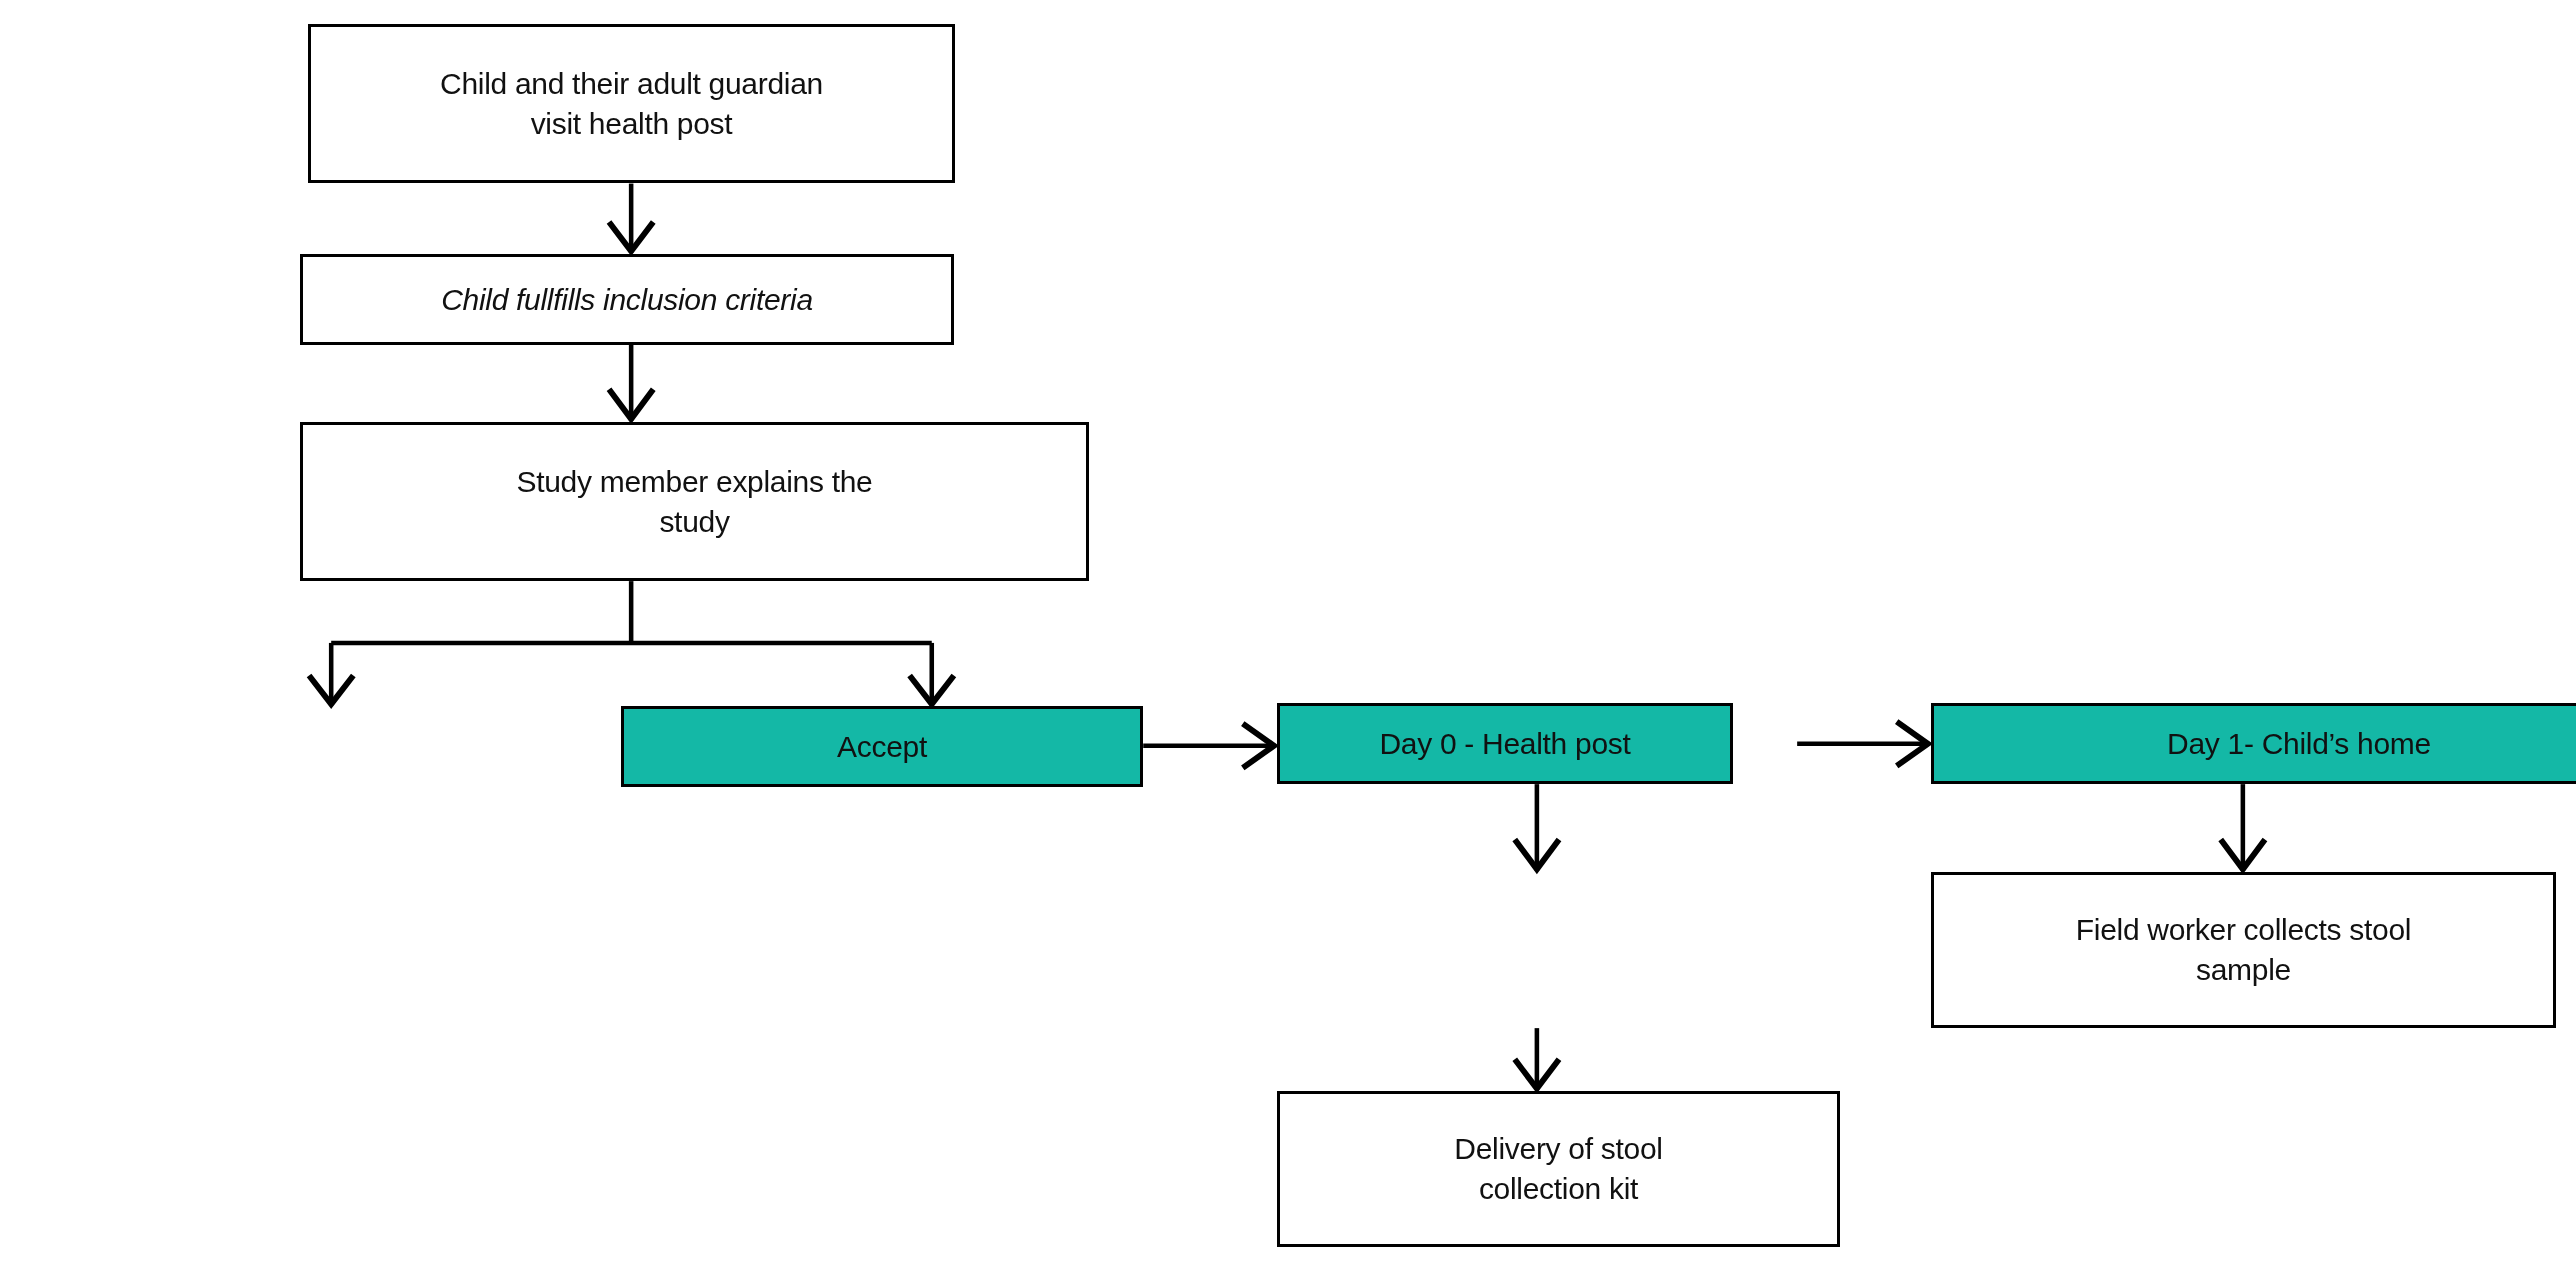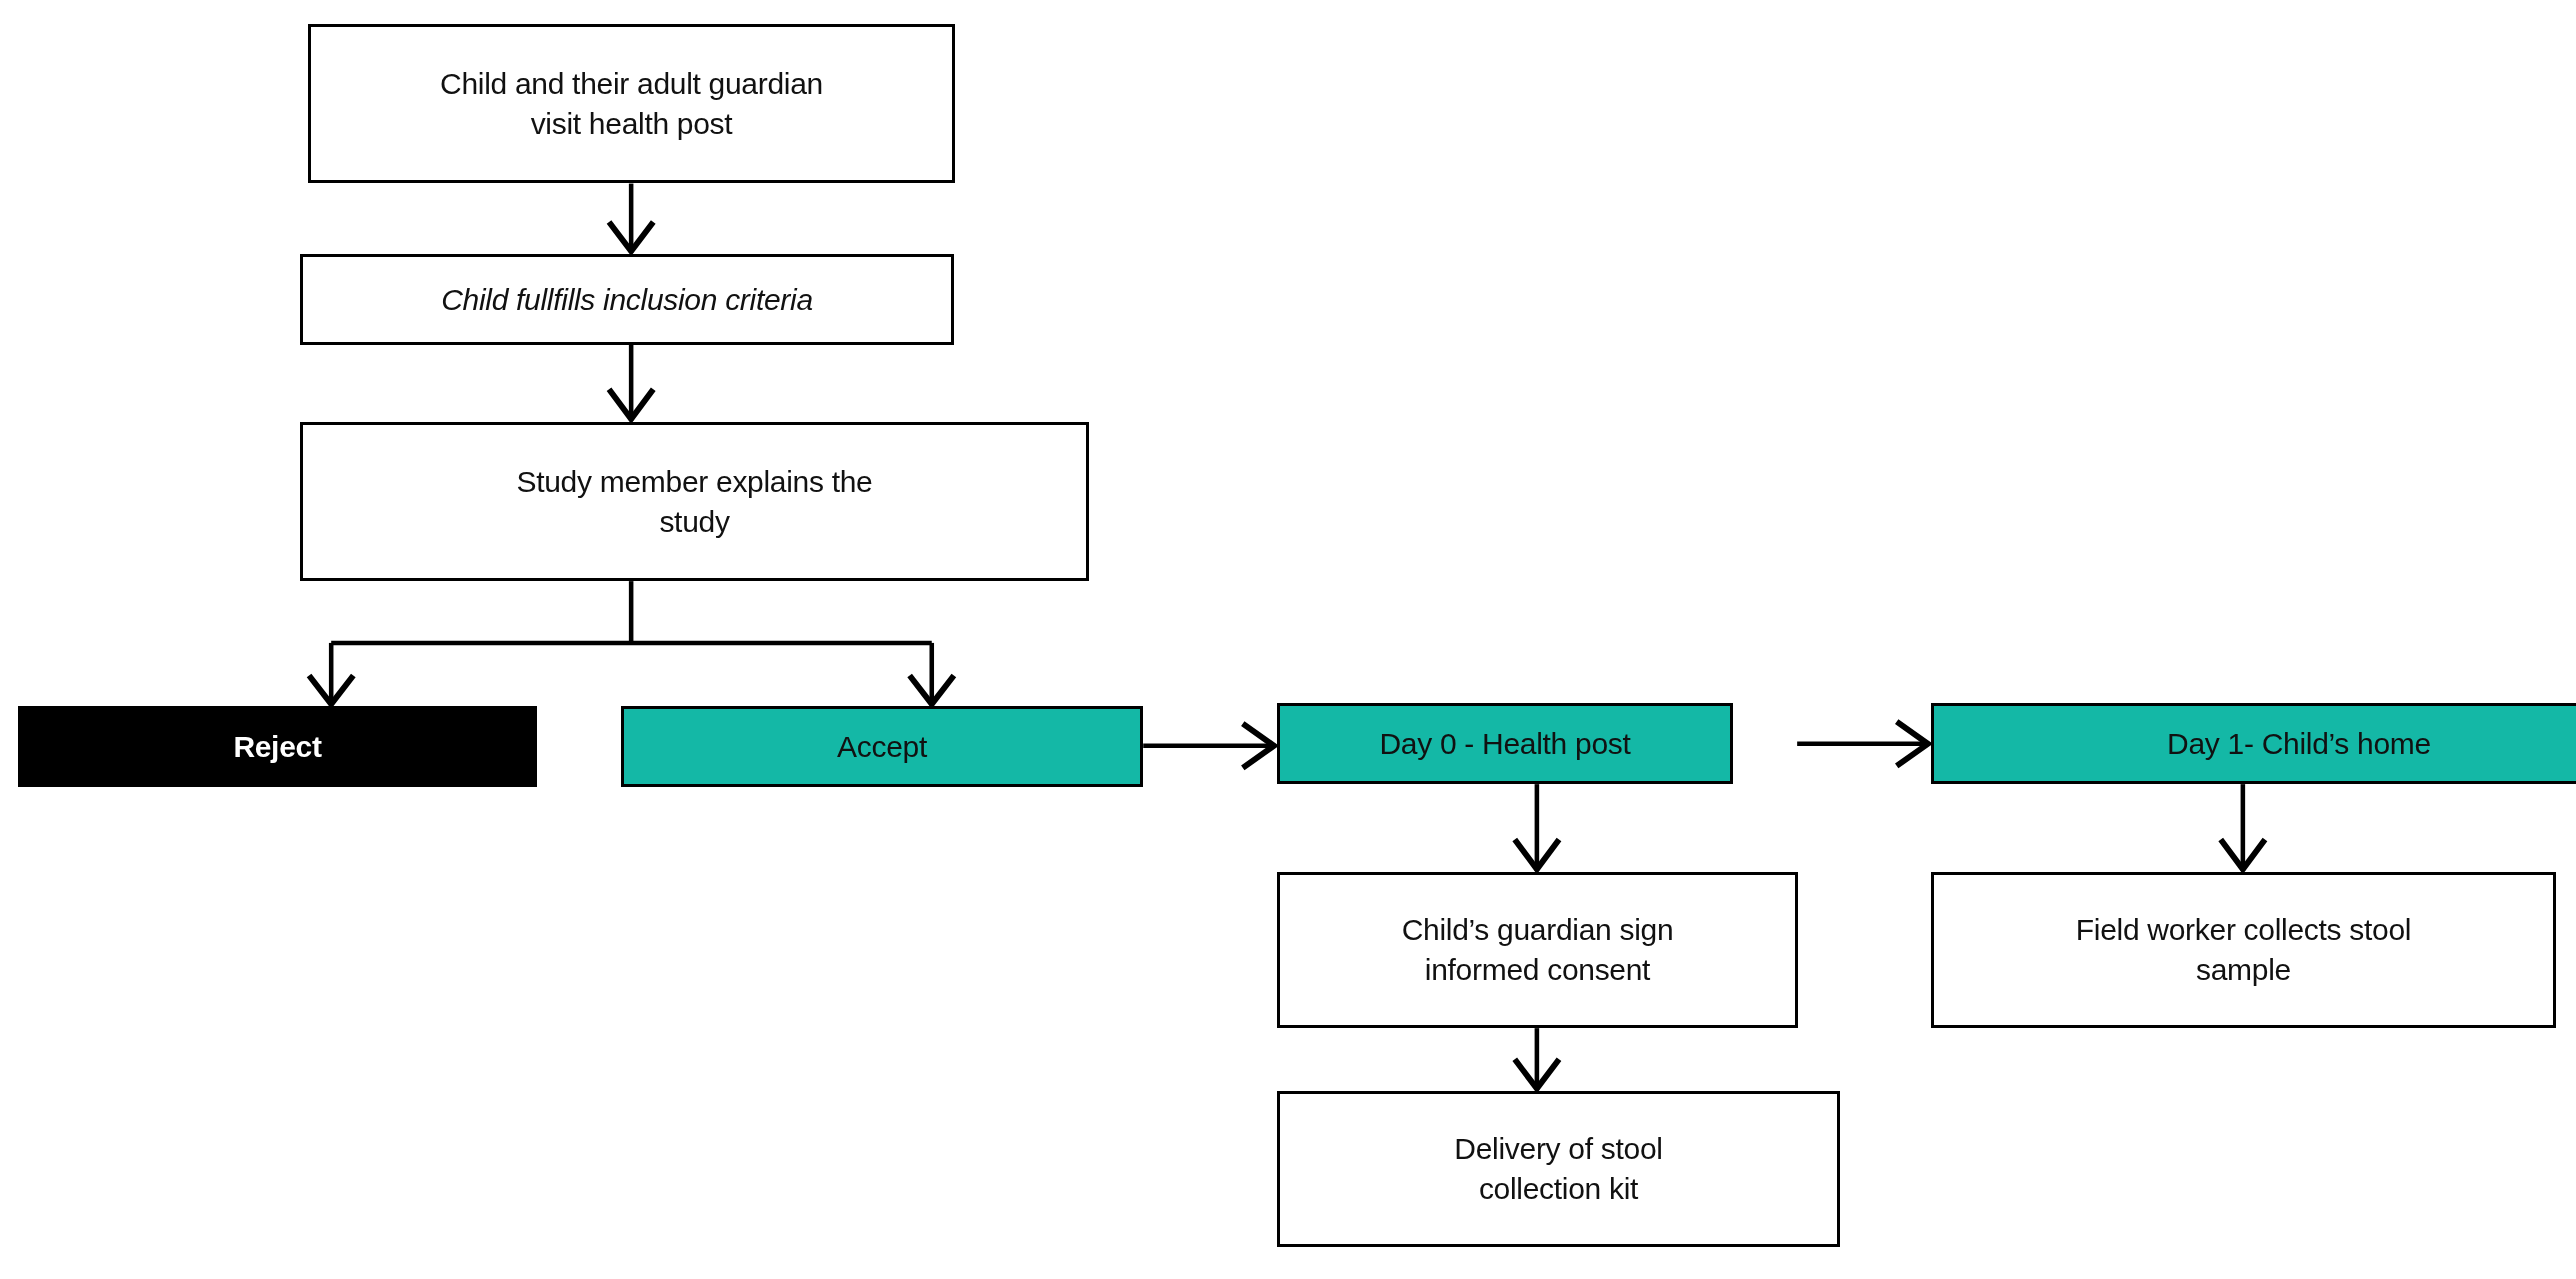--- a/index.html
+++ b/index.html
@@ -111,30 +111,27 @@
   </svg>
 
   <div class="node-box fill-white" style="left: 308px; top: 24px; width: 647px; height: 159px;">Child and their adult guardian
 visit health post</div>
 
   <div class="node-box fill-white" style="left: 300px; top: 254px; width: 654px; height: 91px; font-style: italic;">Child fullfills inclusion criteria</div>
 
   <div class="node-box fill-white" style="left: 300px; top: 422px; width: 789px; height: 159px;">Study member explains the
 study</div>
 
-  <div class="node-box fill-black" style="left: 18px; top: 706px; width: 519px; height: 81px;">Reject</div>
 
   <div class="node-box fill-beige" style="left: 621px; top: 706px; width: 522px; height: 81px;">Accept</div>
 
   <div class="node-box fill-beige" style="left: 1277px; top: 703px; width: 456px; height: 81px;">Day 0 - Health post</div>
 
   <div class="node-box fill-beige" style="left: 1931px; top: 703px; width: 736px; height: 81px;">Day 1- Child’s home</div>
 
-  <div class="node-box fill-white" style="left: 1277px; top: 872px; width: 521px; height: 156px;">Child’s guardian sign
-informed consent</div>
 
   <div class="node-box fill-white" style="left: 1277px; top: 1091px; width: 563px; height: 156px;">Delivery of stool
 collection kit</div>
 
   <div class="node-box fill-white" style="left: 1931px; top: 872px; width: 625px; height: 156px;">Field worker collects stool
 sample</div>
 
 </div>
 
 

